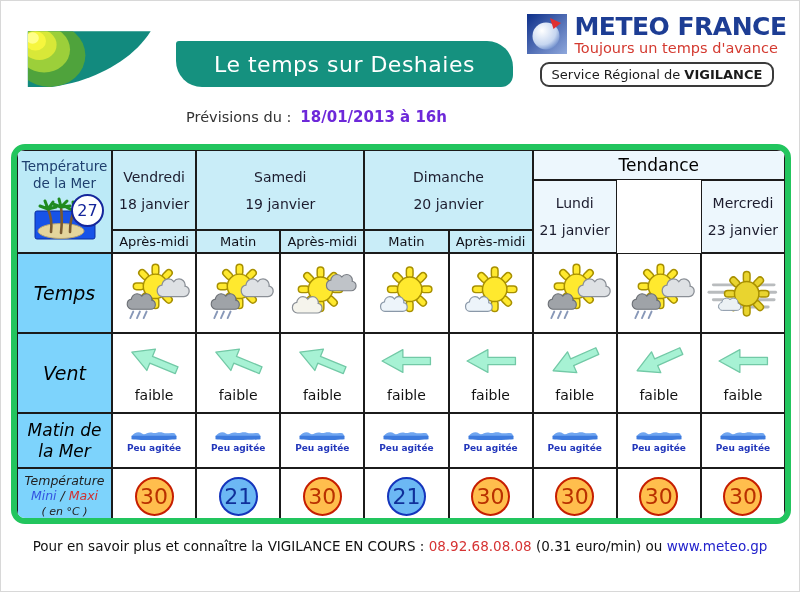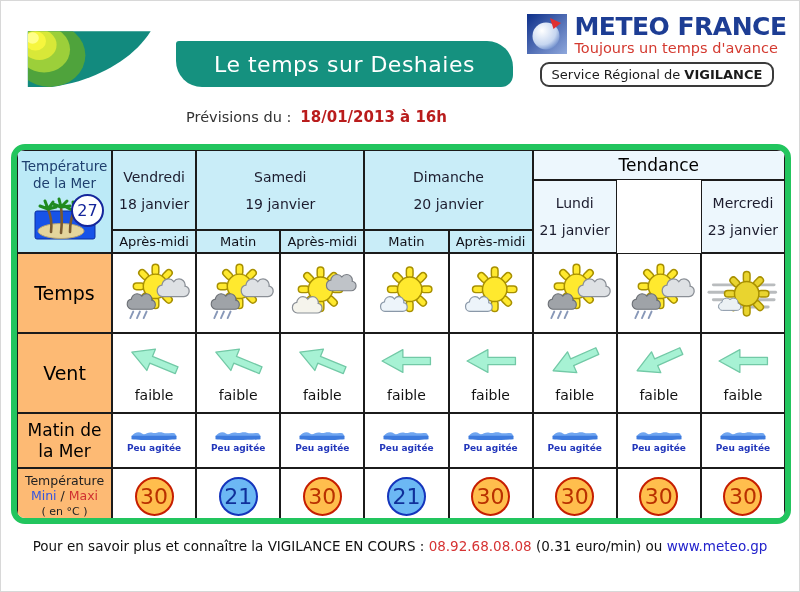--- a/index.html
+++ b/index.html
@@ -21,37 +21,37 @@
   .mf-square{width:40px;height:40px;flex:0 0 auto;}
   .brand-text{display:flex;flex-direction:column;}
   .brand-name{color:#1D3D94;font-weight:bold;font-size:25px;line-height:25px;letter-spacing:-0.5px;}
   .brand-tagline{color:#D43A30;font-size:14.5px;line-height:18px;}
   .service-box{
     margin-top:5px;border:2px solid #3a3a3a;border-radius:9px;background:#fff;
     padding:3px 10px;font-size:13px;color:#1b1b1b;white-space:nowrap;
   }
   .service-box b{font-weight:bold;}
   .previsions{position:absolute;left:185px;top:107px;font-size:14.5px;color:#333;}
-  .previsions .val{color:#b91c1c;font-weight:bold;margin-left:9px;font-size:15px;}
+  .previsions .val{color:#6d28d9;font-weight:bold;margin-left:9px;font-size:15px;}
 
   
   .ftable{
     position:absolute;left:10px;top:143px;width:780px;height:380px;
     border:6px solid #22c55e;border-radius:14px;overflow:hidden;
     display:grid;box-sizing:border-box;background:#fff;
     grid-template-columns:95px repeat(8,1fr);
     grid-template-rows:30px 50px 23px 80px 80px 55px 56px;
   }
   .cell{
     border:1px solid #1b1b1b;display:flex;flex-direction:column;
     align-items:center;justify-content:center;min-width:0;min-height:0;
     background:#fff;box-sizing:border-box;
   }
   .hdr{background:#C9EDF8;}
-  .lbl{background:#fdba74;}
+  .lbl{background:#7dd3fc;font-style:italic;}
   .tnd{background:#EDF7FD;}
   .sea{grid-area:1/1/4/2;background:#BCEAF7;justify-content:flex-start;padding-top:7px;position:relative;}
   .dv{grid-area:1/2/3/3}.ds{grid-area:1/3/3/5}.dd{grid-area:1/5/3/7}
   .tt{grid-area:1/7/2/10}
   .dl{grid-area:2/7/4/8}.dm{grid-area:2/8/4/9}.dw{grid-area:2/9/4/10}
   .r3{grid-row:3}.r4{grid-row:4}.r5{grid-row:5}.r6{grid-row:6}.r7{grid-row:7}
   .c1{grid-column:1}.c2{grid-column:2}.c3{grid-column:3}.c4{grid-column:4}
   .c5{grid-column:5}.c6{grid-column:6}.c7{grid-column:7}.c8{grid-column:8}.c9{grid-column:9}
 
   .day-name{font-size:14px;color:#1c1c2e;}

